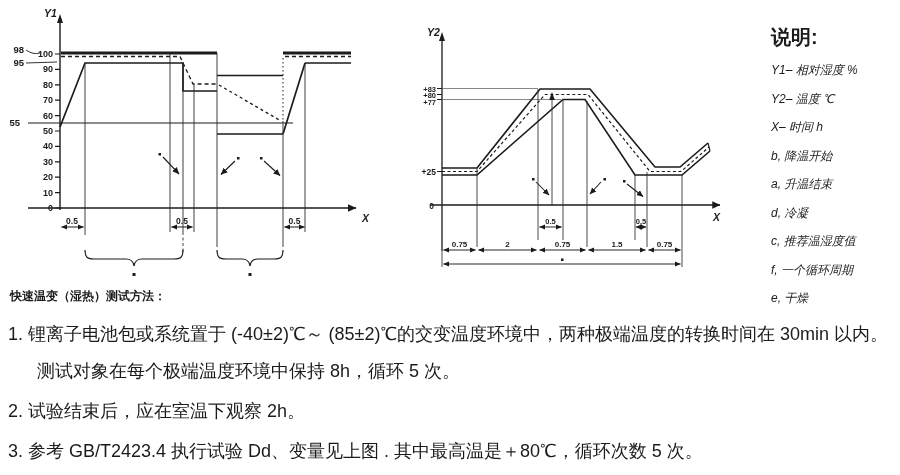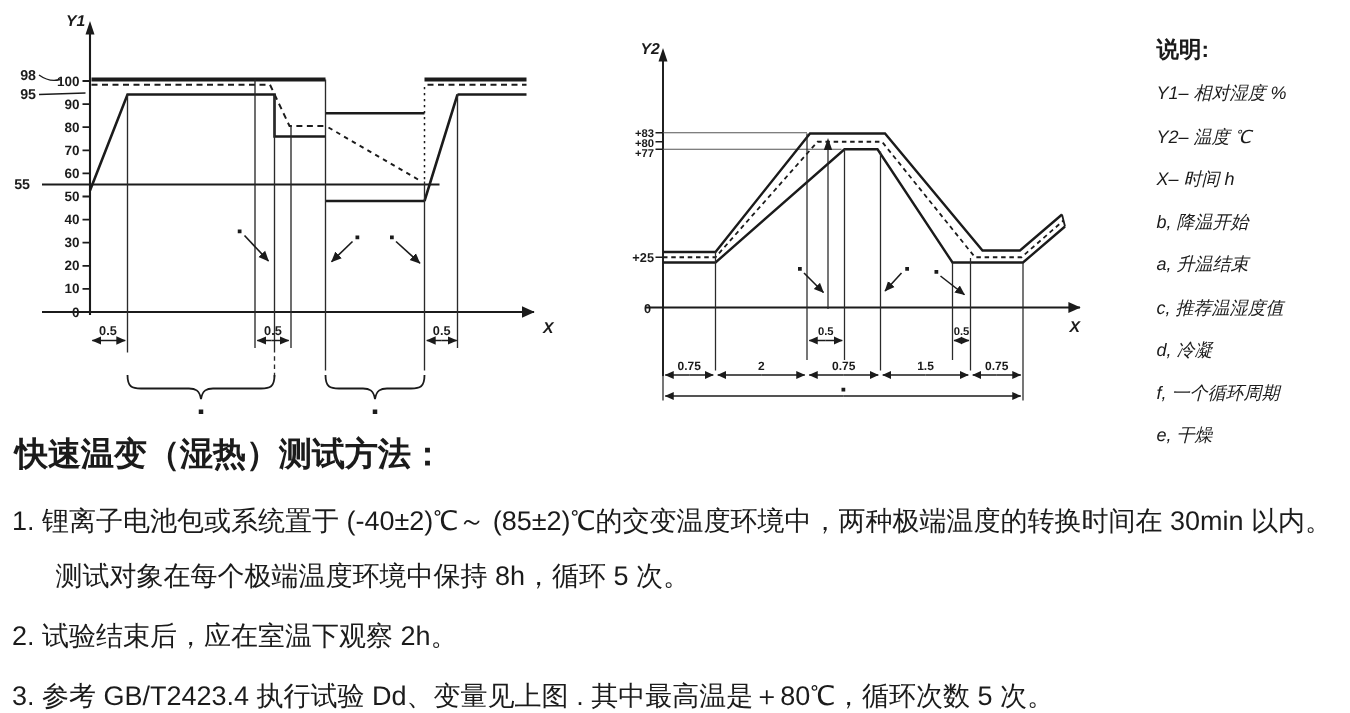--- a/index.html
+++ b/index.html
@@ -9,24 +9,24 @@
   svg text{fill:#1b1b1b;font-family:"Liberation Sans",sans-serif;}
   .tk{font-size:9px;font-weight:700;}
   .rf{font-size:9.5px;font-weight:700;}
   .dm{font-size:8.5px;font-weight:700;text-anchor:middle;}
   .dm2{font-size:8px;font-weight:700;text-anchor:middle;}
   .sd{font-size:7.5px;font-weight:700;text-anchor:middle;}
   .lv{font-size:7.5px;font-weight:700;text-anchor:end;}
   .lv25{font-size:8.5px;font-weight:700;text-anchor:end;}
   .ax{font-size:10.5px;font-style:italic;font-weight:700;}
   .legend{position:absolute;left:771px;top:24px;width:128px;}
-  .legend-title{font-size:15px;font-weight:700;margin:0 0 11px 0;}
+  .legend-title{font-size:20px;font-weight:700;margin:0 0 11px 0;}
   .legend-item{font-size:12px;font-style:italic;margin:0 0 11.5px 0;white-space:nowrap;}
   .bodytext{position:absolute;left:8px;top:288px;width:886px;}
-  .bt-heading{font-size:22px;font-weight:700;margin:0 0 11px 2px;}
+  .bt-heading{font-size:12px;font-weight:700;margin:0 0 11px 2px;}
   .bt-item{font-size:18px;line-height:2.05;margin:0;padding-left:29px;text-indent:-29px;}
   .bt-item.gap{margin-top:3px;}
 </style>
 </head>
 <body>
 
 <div class="stage">
 
   <svg width="400" height="292" viewBox="0 0 400 292" style="left:0;top:0">
     <defs>
@@ -201,22 +201,22 @@
     <text class="ax" x="308" y="206">X</text>
   </svg>
 
   <div class="legend">
     <div class="legend-title">说明:</div>
     <div class="legend-item">Y1– 相对湿度 %</div>
     <div class="legend-item">Y2– 温度 ℃</div>
     <div class="legend-item">X– 时间 h</div>
     <div class="legend-item">b, 降温开始</div>
     <div class="legend-item">a, 升温结束</div>
+    <div class="legend-item">d, 冷凝</div>
     <div class="legend-item">c, 推荐温湿度值</div>
-    <div class="legend-item">d, 冷凝</div>
     <div class="legend-item">f, 一个循环周期</div>
     <div class="legend-item">e, 干燥</div>
   </div>
 
   <div class="bodytext">
     <div class="bt-heading">快速温变（湿热）测试方法：</div>
     <p class="bt-item">1. 锂离子电池包或系统置于 (-40±2)℃～ (85±2)℃的交变温度环境中，两种极端温度的转换时间在 30min 以内。测试对象在每个极端温度环境中保持 8h，循环 5 次。</p>
     <p class="bt-item gap">2. 试验结束后，应在室温下观察 2h。</p>
     <p class="bt-item gap">3. 参考 GB/T2423.4 执行试验 Dd、变量见上图 . 其中最高温是＋80℃，循环次数 5 次。</p>
   </div>

